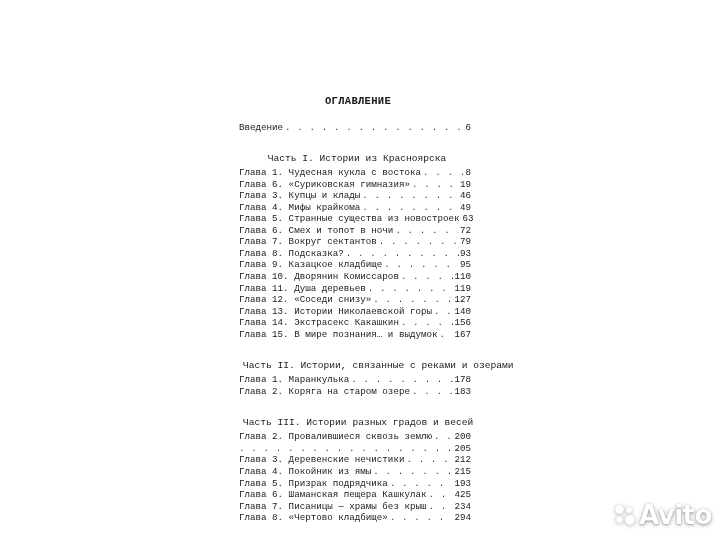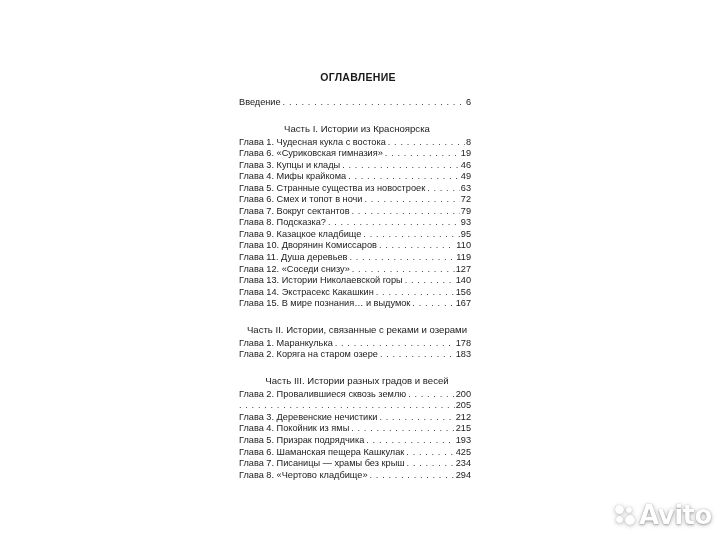--- a/index.html
+++ b/index.html
@@ -12,38 +12,38 @@
     }
     .page {
       position: relative;
       width: 720px;
       height: 540px;
       background: #ffffff;
     }
     .toc {
       position: absolute;
       left: 239px;
-      top: 72px;
+      top: 96px;
       width: 232px;
-      font-family: Liberation Sans, sans-serif;
+      font-family: Liberation Mono, monospace;
       font-size: 9.2px;
       color: #1a1a1a;
       line-height: 11px;
     }
     .toc-title {
       text-align: center;
       font-weight: bold;
       font-size: 10.5px;
       letter-spacing: 0.3px;
       margin-bottom: 14px;
       padding-left: 6px;
     }
     .toc-row {
       display: flex;
-      align-items: flex-start;
+      align-items: flex-end;
       white-space: nowrap;
       height: 11.55px;
     }
     .toc-row .label {
       flex: 0 0 auto;
       padding-right: 2px;
     }
     .toc-row .dots {
       flex: 1 1 auto;
       overflow: hidden;
@@ -56,21 +56,21 @@
       word-spacing: 1.2px;
     }
     .toc-row .page-num {
       flex: 0 0 auto;
       text-align: right;
       padding-left: 1px;
     }
     .part-heading {
       text-align: center;
       font-size: 9.6px;
-      margin-top: 14px;
+      margin-top: 20px;
       margin-bottom: 3px;
       padding-left: 4px;
       white-space: nowrap;
     }
     .intro-row {
       margin-bottom: 0;
     }
     .watermark {
       position: absolute;
       left: 614px;

